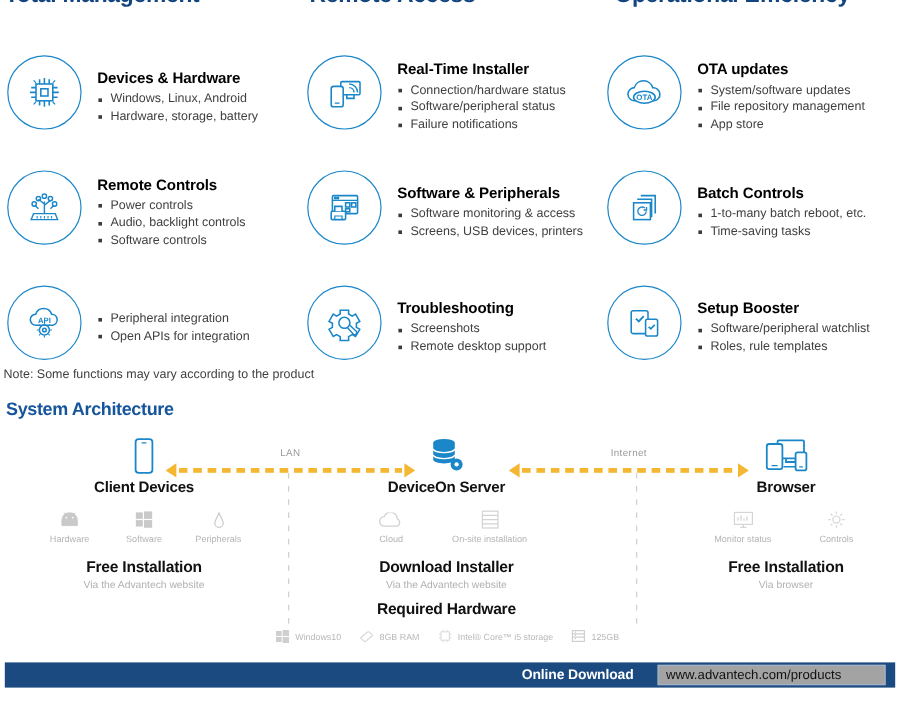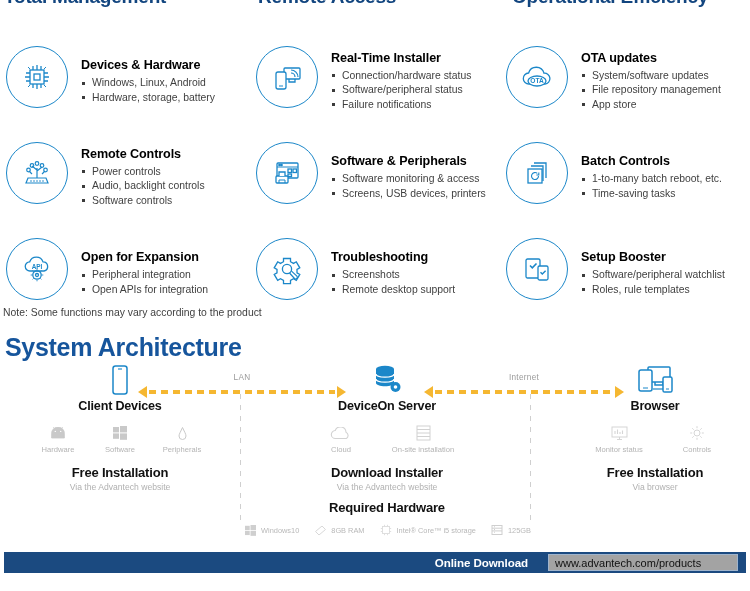--- a/index.html
+++ b/index.html
@@ -58,21 +58,21 @@
 
   
   .note {
     position: absolute; top: 307px; left: 3px;
     font-size: 10.4px; color: #3f3f3f;
   }
 
   
   .sa-title {
     position: absolute; top: 333px; left: 5px;
-    font-size: 25px; font-weight: bold; color: #16559c;
+    font-size: 15px; font-weight: bold; color: #16559c;
     letter-spacing: -0.3px;
   }
 
   .arch { position: absolute; top: 362px; left: 0; width: 750px; height: 175px; }
 
   .arch-col { position: absolute; text-align: center; }
   .arch-col .node-icon { height: 34px; display: flex; align-items: flex-end; justify-content: center; }
   .arch-col .node-title {
     font-size: 12.6px; font-weight: bold; color: #111;
     margin-top: 3px; letter-spacing: -0.2px;
@@ -272,21 +272,20 @@
       <div class="circle">
         <svg width="36" height="34" viewBox="0 0 36 34" fill="none" stroke="#1b87c9" stroke-width="1.3">
           <path d="M11 19a4.6 4.6 0 01-.3-9.2A7 7 0 0124 9.9 4.6 4.6 0 0125 19z"></path>
           <text x="18" y="17" font-family="Liberation Sans, sans-serif" font-size="6.4" font-weight="bold" fill="#1b87c9" stroke="none" text-anchor="middle">API</text>
           <circle cx="18" cy="23" r="4.2"></circle>
             <circle cx="18" cy="23" r="1.5"></circle>
           <path d="M18 18.2v-1.5M18 29.3v-1.5M13.2 23h-1.5M24.3 23h-1.5M14.6 19.6l-1-1M22.4 27.4l-1-1M21.4 19.6l1-1M14.6 26.4l-1 1" stroke-width=".9"></path>
         </svg>
       </div>
       <div class="ftext">
-        <h3>Open for Expansion</h3>
         <ul>
           <li>Peripheral integration</li>
           <li>Open APIs for integration</li>
         </ul>
       </div>
     </div>
 
     <div class="feature">
       <div class="circle">
         <svg width="34" height="34" viewBox="0 0 34 34" fill="none" stroke="#1b87c9" stroke-width="1.3">
@@ -382,21 +381,21 @@
               <path d="M6.5 1.5C5 5 3 8 3 10a3.5 3.5 0 007 0c0-2-2-5-3.5-8.5z"></path>
             </svg>
           </div>
           <div class="cap">Peripherals</div>
         </div>
       </div>
       <div class="block-title">Free Installation</div>
       <div class="block-sub">Via the Advantech website</div>
     </div>
 
-    <div class="arch-col" style="left:257px; top:0; width:260px;">
+    <div class="arch-col" style="left:242px; top:0; width:260px;">
       <div class="node-icon">
         <svg width="34" height="32" viewBox="0 0 34 32" fill="none" stroke="#1b87c9" stroke-width="1.5">
           <ellipse cx="15" cy="5" rx="9" ry="3.2" fill="#1b87c9" stroke="none"></ellipse>
           <path d="M6 5v14c0 1.8 4 3.2 9 3.2s9-1.4 9-3.2V5" fill="#1b87c9" stroke="none"></path>
           <path d="M6 10c0 1.8 4 3.2 9 3.2s9-1.4 9-3.2M6 15c0 1.8 4 3.2 9 3.2s9-1.4 9-3.2" stroke="#fff" stroke-width="1.2"></path>
           <circle cx="25.5" cy="23" r="5" fill="#1b87c9" stroke="none"></circle>
           <circle cx="25.5" cy="23" r="1.8" fill="#fff" stroke="none"></circle>
         </svg>
       </div>
       <div class="node-title">DeviceOn Server</div>

